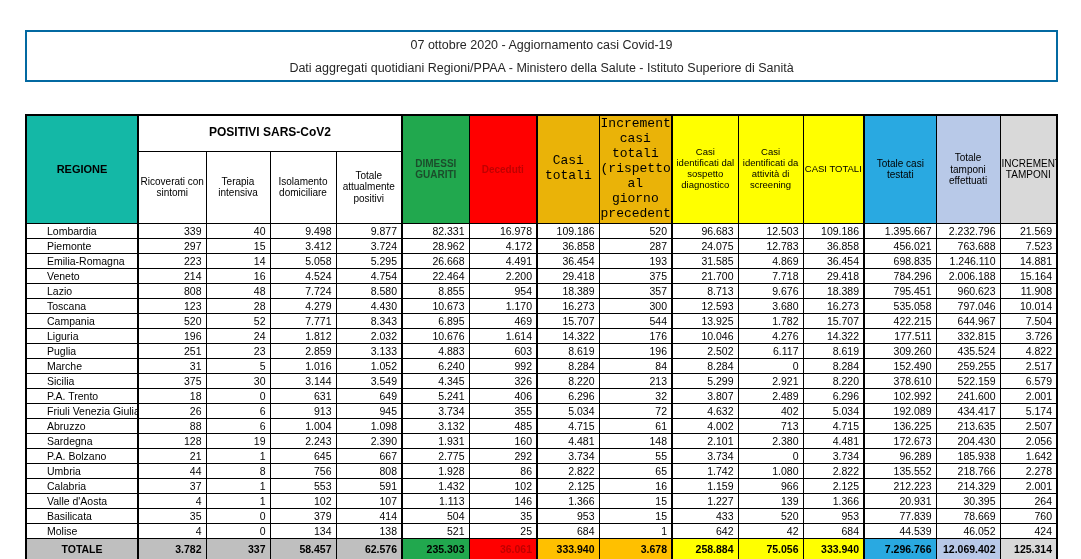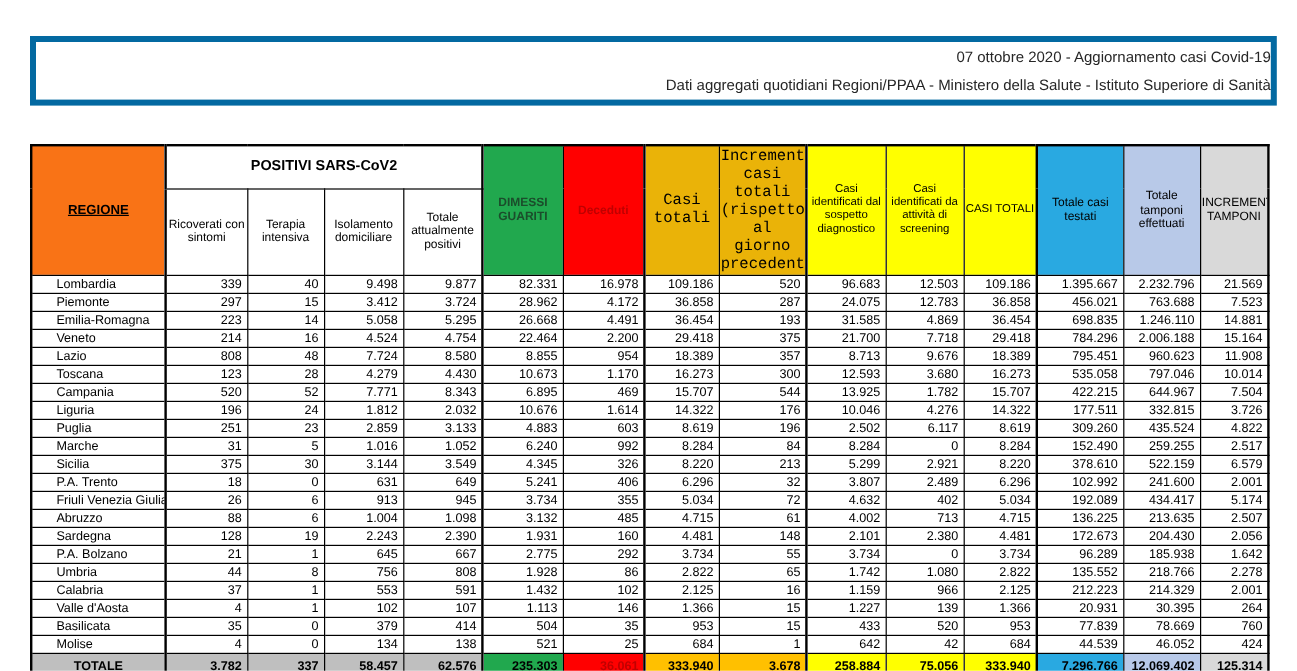--- a/index.html
+++ b/index.html
@@ -1,26 +1,26 @@
 <!DOCTYPE html>
 <html><head>
 <meta charset="utf-8">
 <style>
   html,body{margin:0;padding:0;background:#fff;}
   body{width:1081px;height:559px;font-family:"Liberation Sans","DejaVu Sans",sans-serif;color:#000;overflow:hidden;}
   .page{padding:30px 25px 0 25px;width:1031px;}
-  .title-box{border:5px solid #0369a1;width:1029px;height:48px;display:flex;flex-direction:column;justify-content:center;gap:9px;text-align:right;}
+  .title-box{border:2px solid #0369a1;width:1029px;height:48px;display:flex;flex-direction:column;justify-content:center;gap:9px;text-align:center;}
   .title-line{font-size:12.5px;color:#262626;}
   table{border-collapse:collapse;table-layout:fixed;width:1031px;margin-top:32px;border:2px solid #000;}
   th,td{border:1px solid #000;overflow:hidden;white-space:nowrap;}
   th{white-space:normal;font-weight:400;vertical-align:middle;text-align:center;line-height:1.15;}
   .bl2{border-left:2px solid #000;}
   tr.hrow1 th{height:21px;}
   tr.hrow2 th{height:46px;}
-  th.regione{background:#f97316;font-weight:700;font-size:11px;text-decoration:underline;}
+  th.regione{background:#14b8a6;font-weight:700;font-size:11px;}
   th.group{background:#fff;font-weight:700;font-size:12px;}
   th.sub{background:#fff;font-size:10px;}
   th.h-green{background:#21A84E;font-weight:600;font-size:10px;color:#1B4D2B;}
   th.h-red{background:#FF0000;font-weight:600;font-size:10px;color:#C00000;}
   th.h-orange{background:#eab308;font-size:13px;font-family:Liberation Mono, monospace;}
   th.h-yellow{background:#FFFF00;font-size:9.5px;}
   th.h-blue{background:#29A9E1;font-size:10px;}
   th.h-peri{background:#B8C9E8;font-size:10px;}
   th.h-lgray{background:#D9D9D9;font-size:10px;}
   tbody td{height:12px;line-height:12px;font-size:10.5px;background:#fff;}

